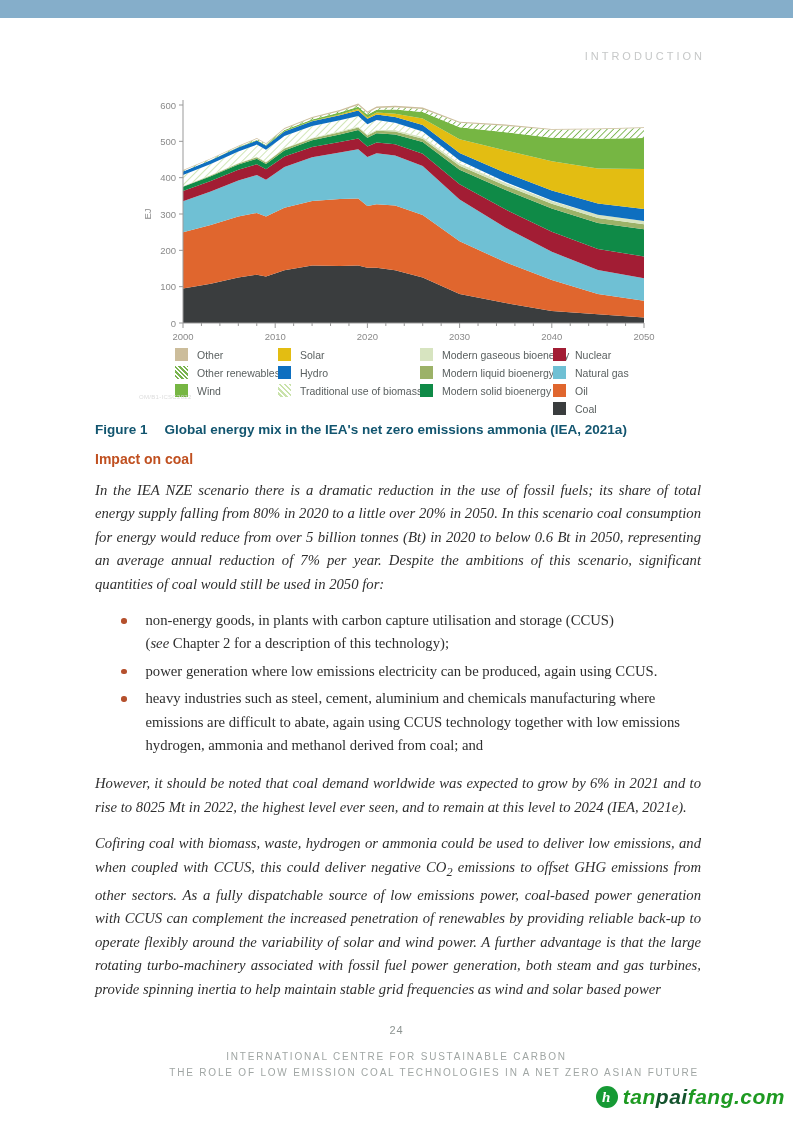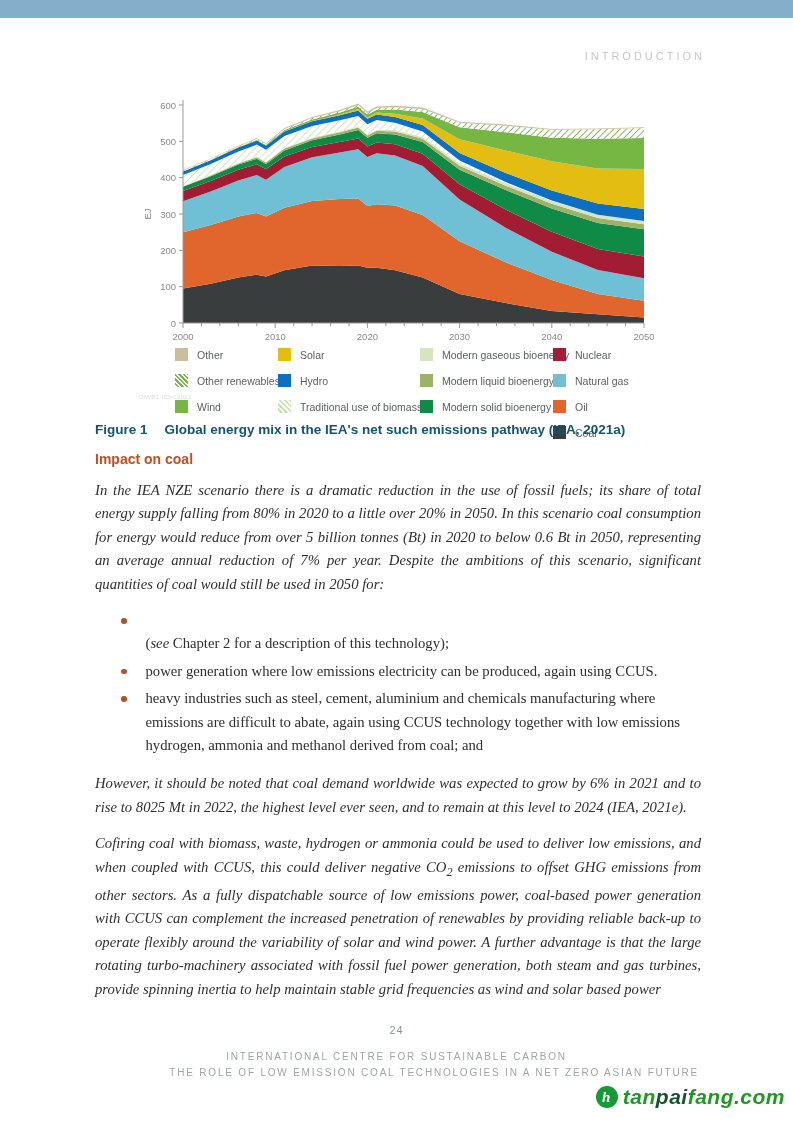--- a/index.html
+++ b/index.html
@@ -6,21 +6,21 @@
   body{width:793px;height:1121px;position:relative;background:#ffffff;overflow:hidden;
        font-family:"Liberation Sans",sans-serif;}
   .topbar{position:absolute;left:0;top:0;width:793px;height:18px;background:#85aeca;}
   .intro-label{position:absolute;top:50px;right:88px;font-size:11px;letter-spacing:3px;
        color:#c6c8c8;font-weight:400;}
   
   .figure-wrap{position:absolute;left:140px;top:93px;width:560px;height:320px;}
   #chart-svg{position:absolute;left:0;top:0;}
   #chart-svg text.tick{font-family:"Liberation Sans",sans-serif;font-size:9.5px;fill:#8a8a8a;}
   .legend{position:absolute;left:175px;top:348px;display:flex;}
-  .lg-col{display:flex;flex-direction:column;gap:13px;}
+  .lg-col{display:flex;flex-direction:column;gap:5px;}
   .lg-col:nth-child(1){width:103px;}
   .lg-col:nth-child(2){width:142px;}
   .lg-col:nth-child(3){width:133px;}
   .lg-item{display:flex;align-items:center;gap:9px;height:13px;}
   .sw{width:13px;height:13px;flex:0 0 13px;}
   .hatch-light{background:repeating-linear-gradient(45deg,#ffffff 0 2px,#c9e2aa 2px 3.6px);}
   .hatch-green{background:repeating-linear-gradient(45deg,#ffffff 0 1.6px,#79b44e 1.6px 3.2px);}
   .lg-label{font-size:10.5px;color:#595f5f;white-space:nowrap;}
   .source-code{position:absolute;left:139px;top:394px;font-size:6px;color:#dcdcdc;letter-spacing:.3px;}
   
@@ -190,31 +190,31 @@
       <div class="lg-item">
         <span class="sw" style="background: rgb(58, 61, 62);"></span>
         <span class="lg-label">Coal</span>
       </div>
     </div>
   </div>
 
 <div class="source-code">OM/B1-ICSC2022</div>
 
 <div class="fig-caption">
-  <span class="cap-label">Figure 1</span><span>Global energy mix in the IEA's net such emissions pathway (IEA, 2021a)</span>
+  <span class="cap-label">Figure 1</span><span>Global energy mix in the IEA's net zero emissions ammonia (IEA, 2021a)</span>
 </div>
 
 <div class="impact-heading">Impact on coal</div>
 
 <div class="body-col">
   <p>In the IEA NZE scenario there is a dramatic reduction in the use of fossil fuels; its share of total energy supply falling from 80% in 2020 to a little over 20% in 2050. In this scenario coal consumption for energy would reduce from over 5 billion tonnes (Bt) in 2020 to below 0.6 Bt in 2050, representing an average annual reduction of 7% per year. Despite the ambitions of this scenario, significant quantities of coal would still be used in 2050 for:</p>
   <ul class="bullets">
     <li>
       <span class="bullet-dot"></span>
-      <span class="bullet-text"><br>
+      <span class="bullet-text"><span>non-energy goods, in plants with carbon capture utilisation and storage (CCUS)</span><br>
         <span>(</span><i>see</i><span> Chapter 2 for a description of this technology);</span></span>
     </li>
     <li>
       <span class="bullet-dot"></span>
       <span class="bullet-text">power generation where low emissions electricity can be produced, again using CCUS.</span>
     </li>
     <li>
       <span class="bullet-dot"></span>
       <span class="bullet-text">heavy industries such as steel, cement, aluminium and chemicals manufacturing where emissions are difficult to abate, again using CCUS technology together with low emissions hydrogen, ammonia and methanol derived from coal; and</span>
     </li>

